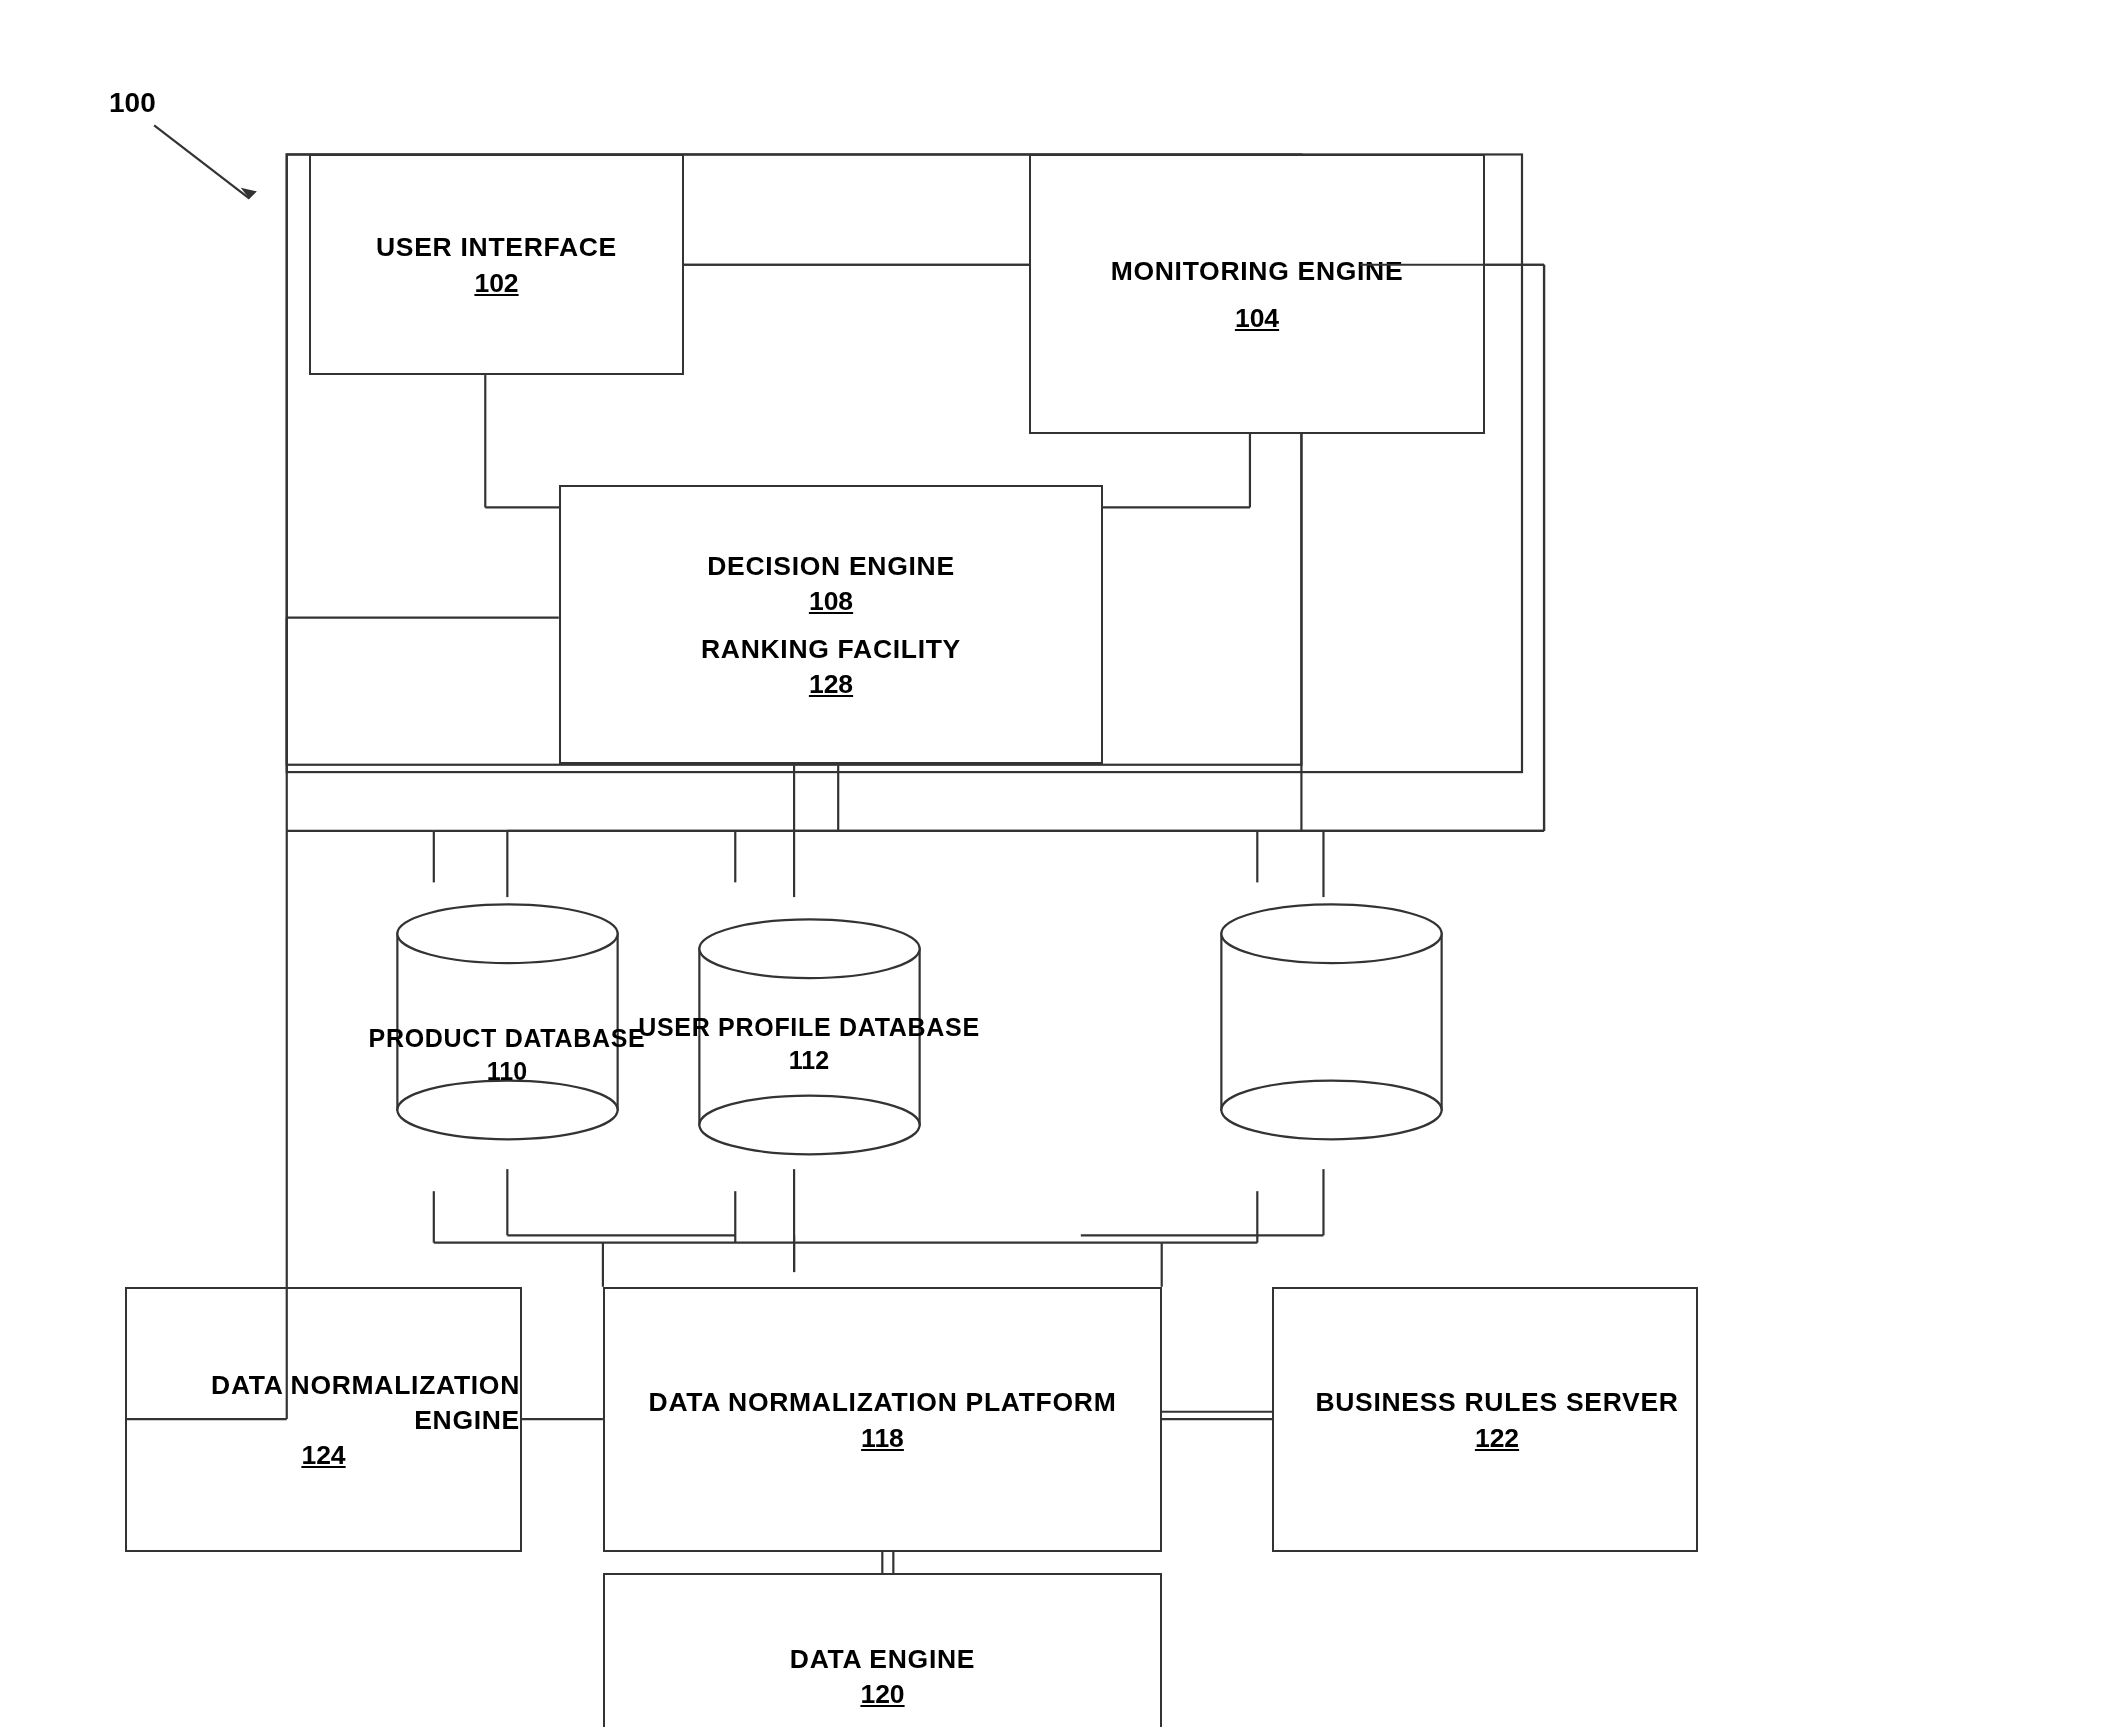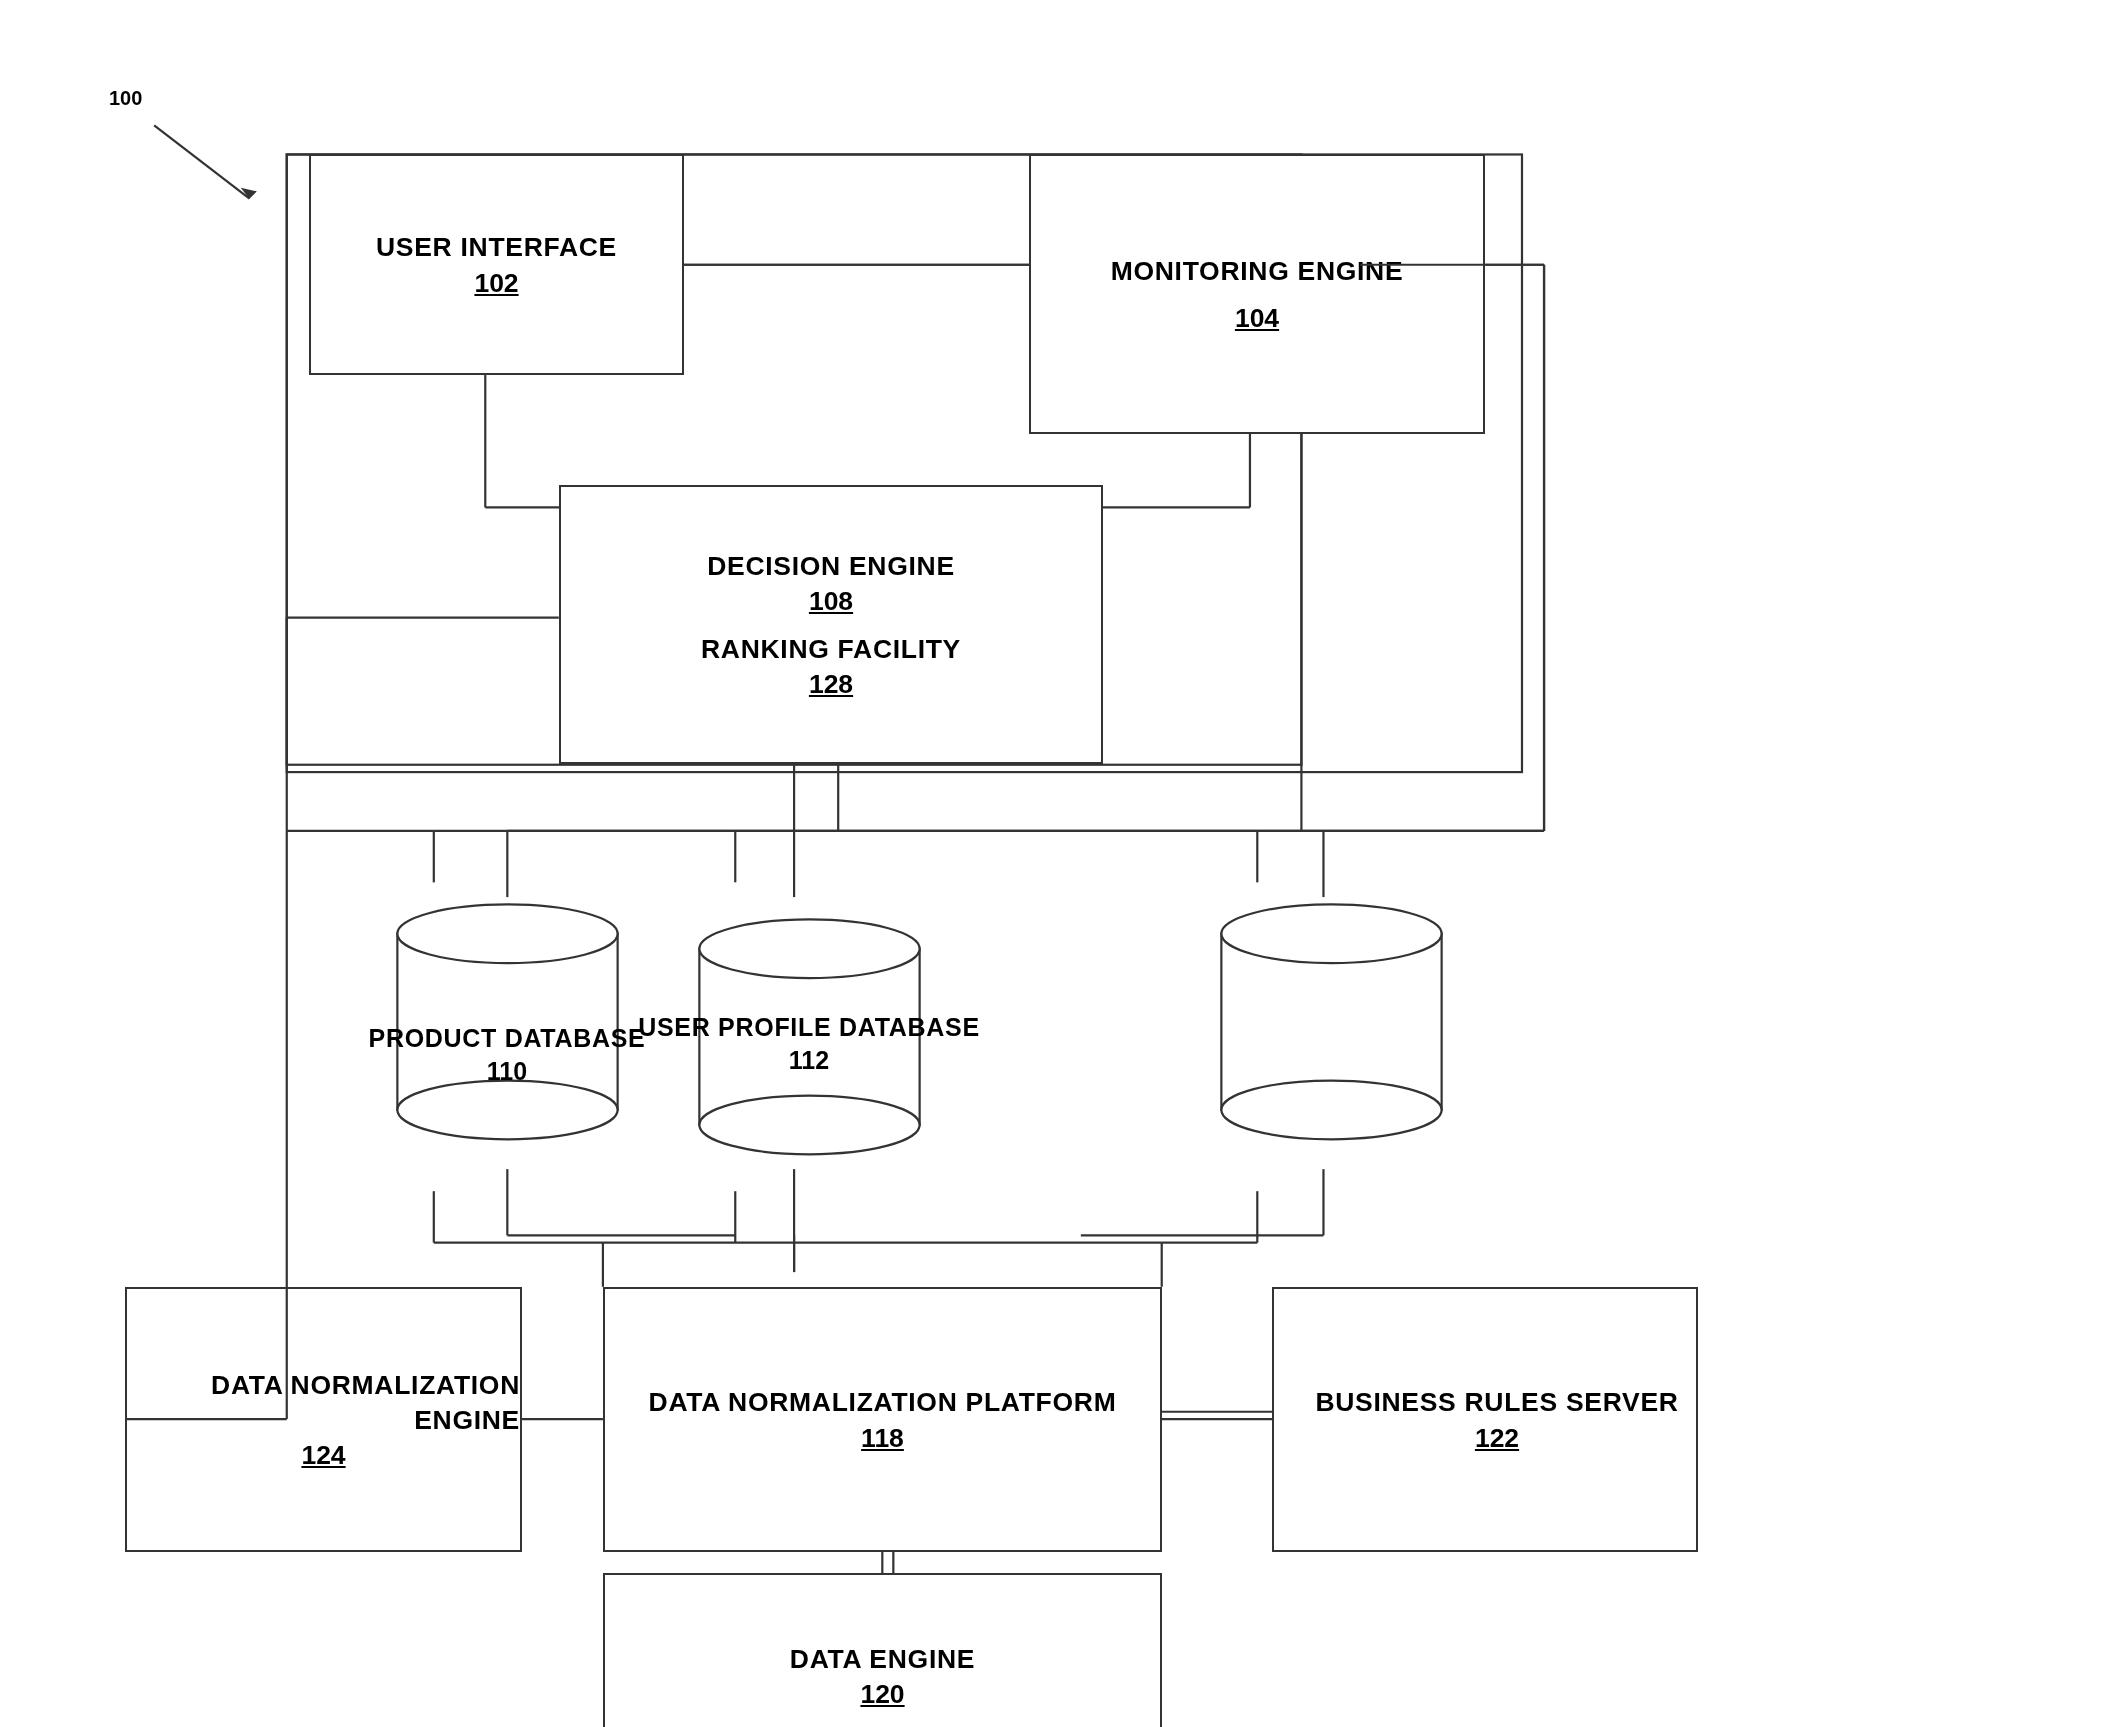--- a/index.html
+++ b/index.html
@@ -58,21 +58,21 @@
     .cylinder-id {
       font-size: 25px;
       font-weight: bold;
       color: #000;
       margin-top: 2.9px;
     }
 
     
     .ref-num {
       position: absolute;
-      font-size: 20px;
+      font-size: 28px;
       font-weight: bold;
       color: #000;
     }
 
     svg.connectors {
       position: absolute;
       top: 0; left: 0;
       width: 2108px;
       height: 1728px;
       pointer-events: none;

